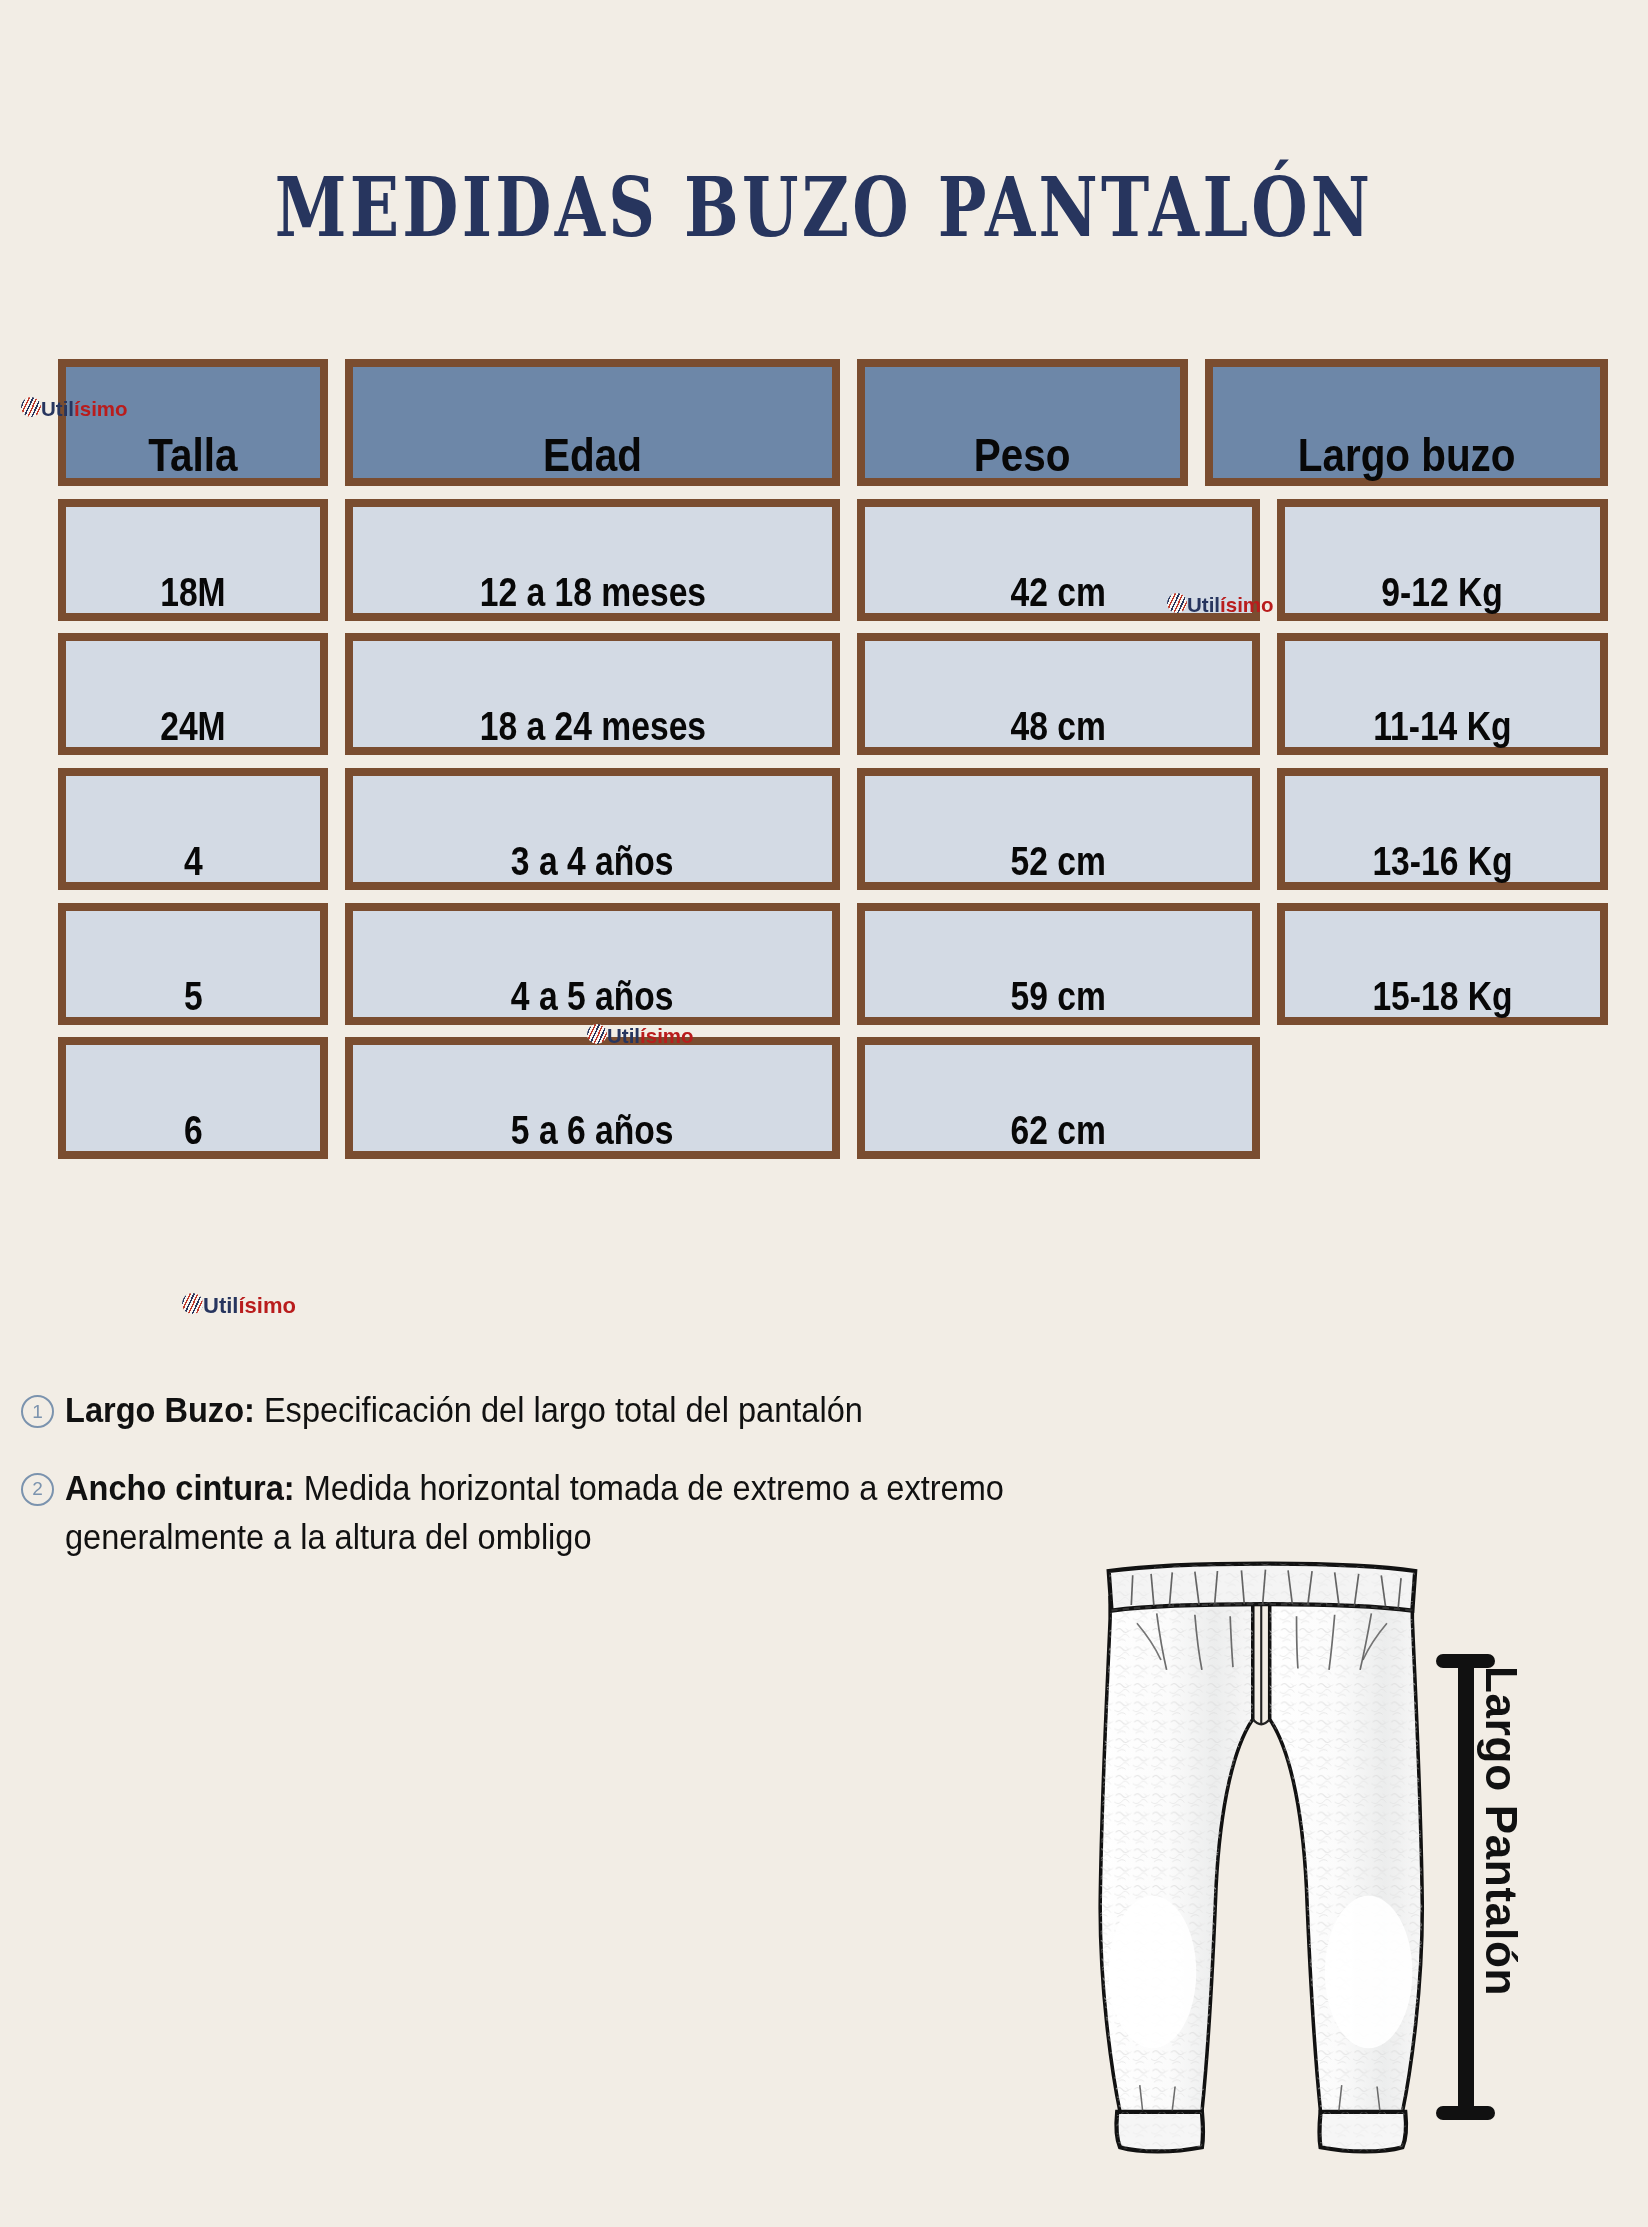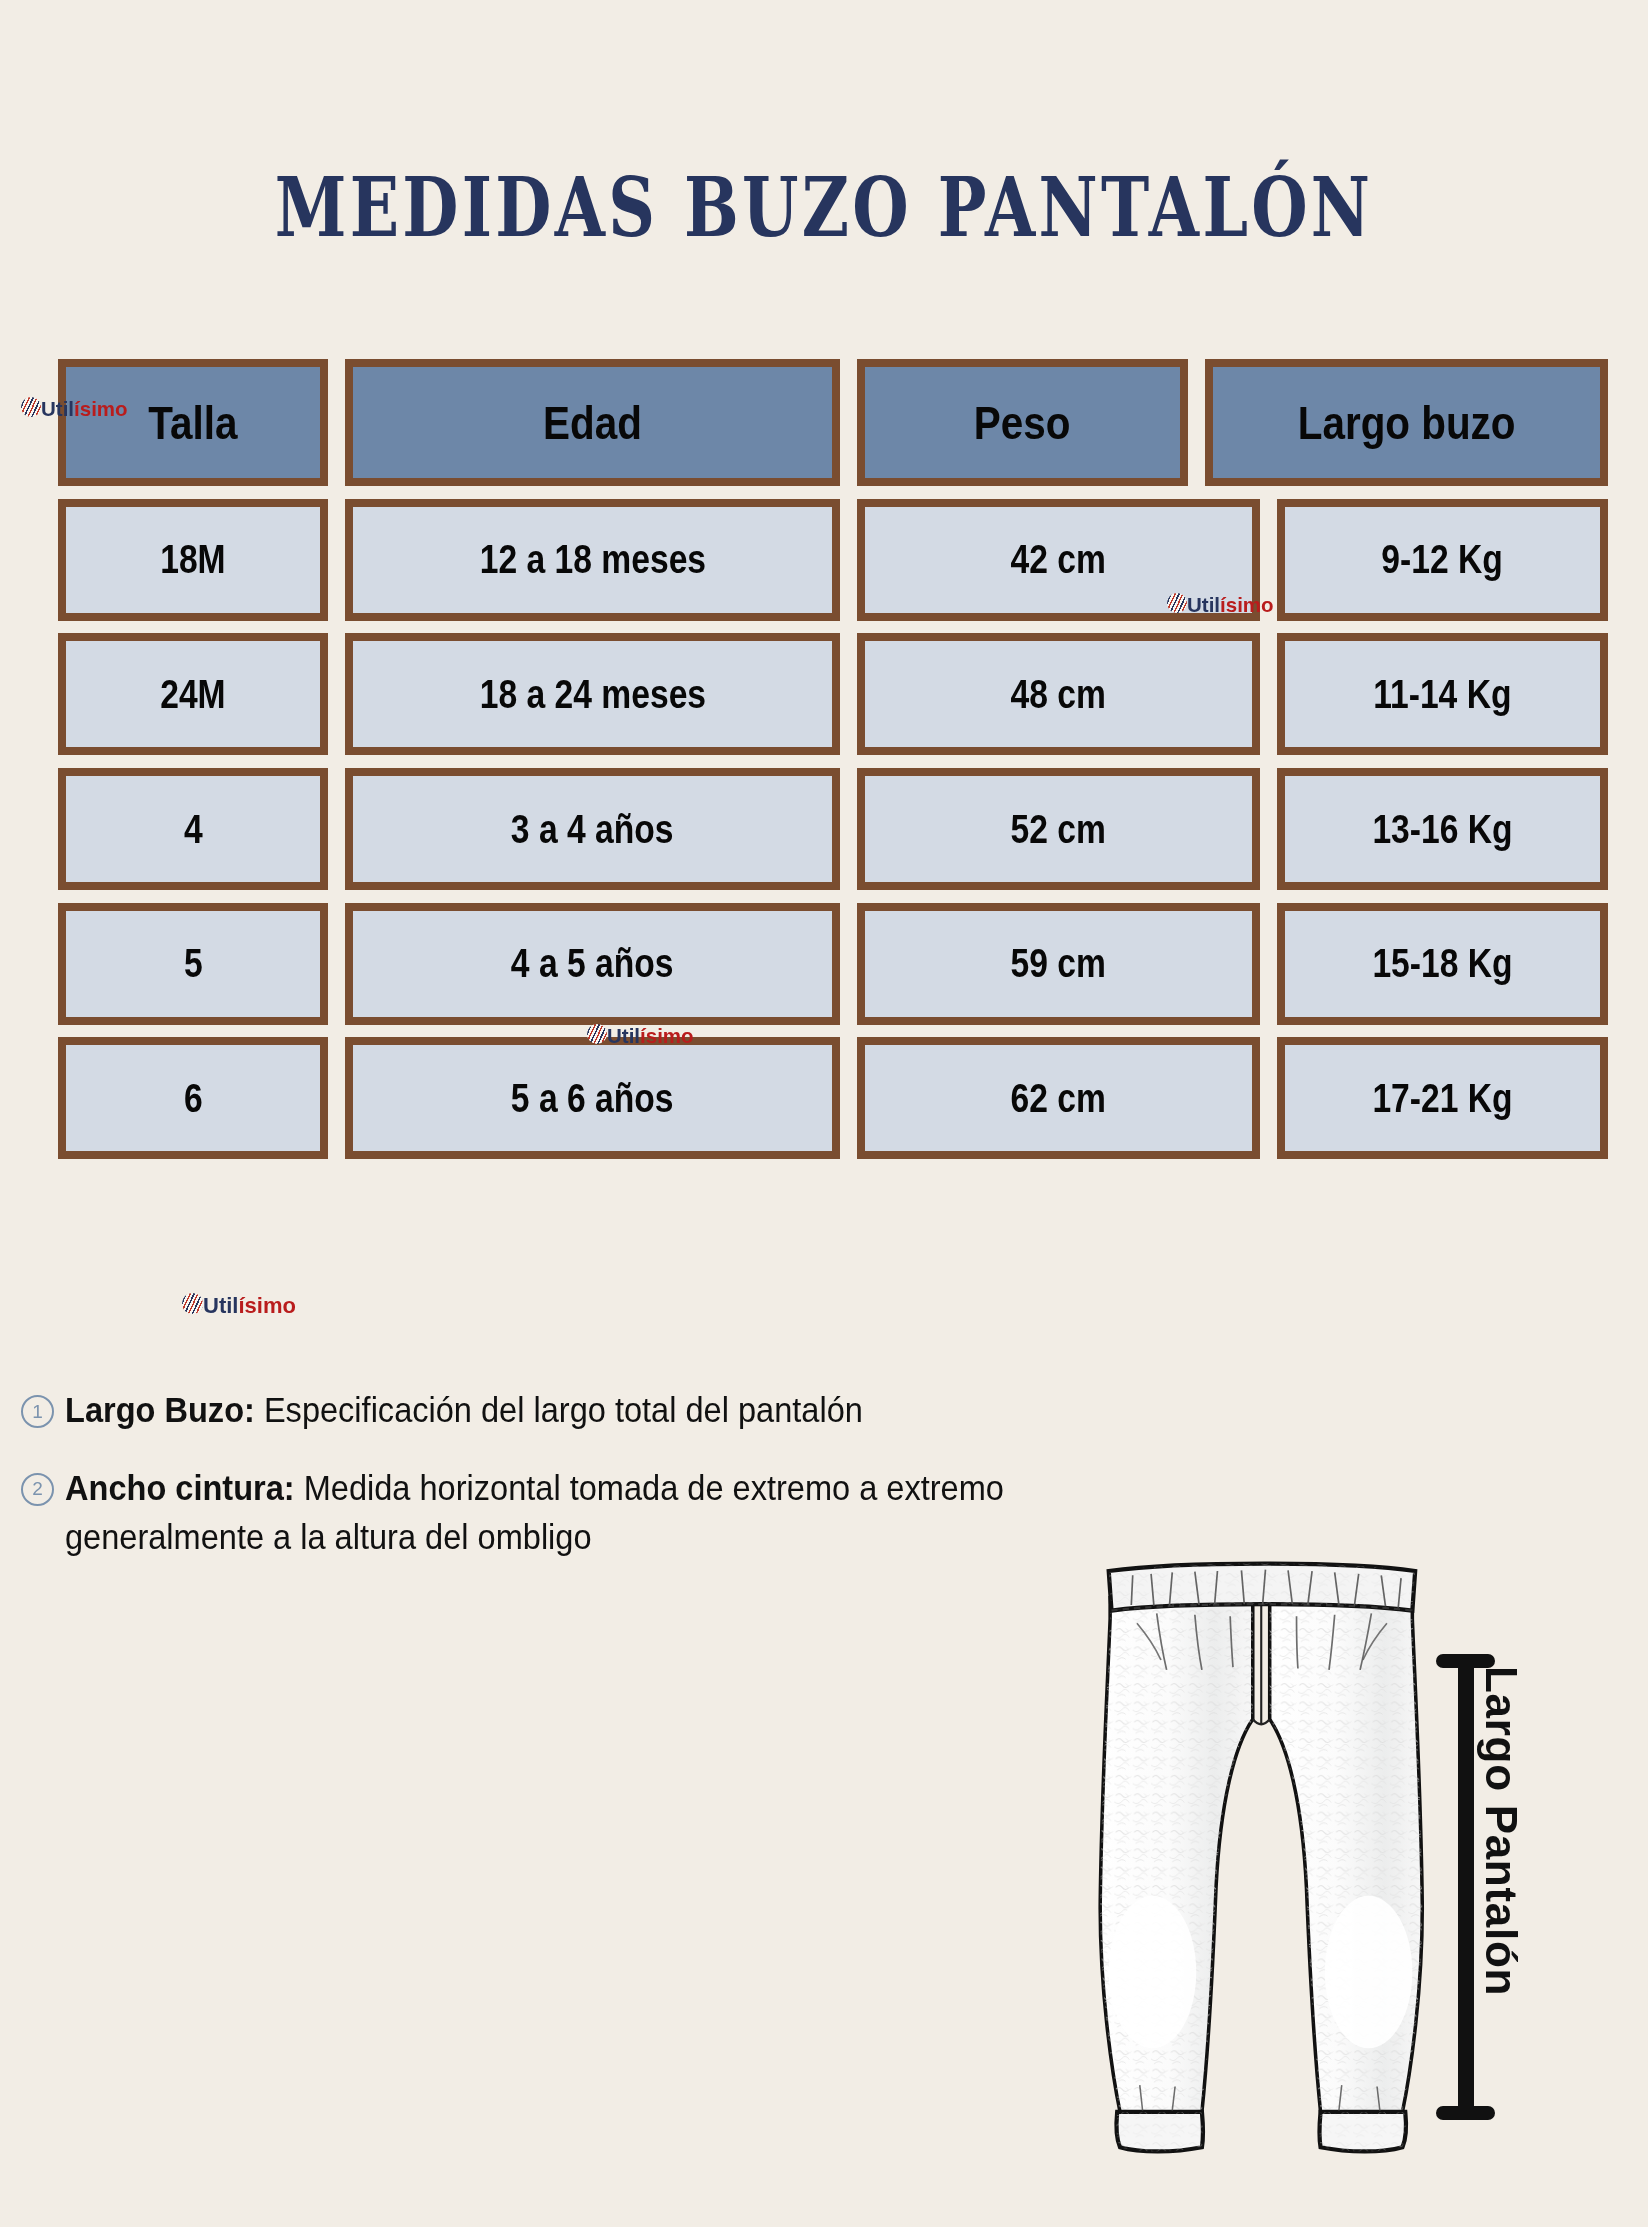--- a/index.html
+++ b/index.html
@@ -50,21 +50,21 @@
   .row {
     display: flex;
     gap: 17px;
     margin-bottom: 12.7px;
   }
   .cell {
     border: 8.5px solid #7a4d30;
     background: #d3dae4;
     height: 122px;
     display: flex;
-    align-items: center;
+    align-items: flex-end;
     justify-content: center;
     box-sizing: border-box;
     position: relative;
   }
   .row.header .cell {
     background: #6d87a8;
     height: 127px;
   }
   .col-talla  { width: 270px; flex: 0 0 270px; }
   .col-edad   { width: 495px; flex: 0 0 495px; }
@@ -296,23 +296,20 @@
 
     <div class="row">
       <div class="cell col-talla">
         <span class="cell-text">6</span>
       </div>
       <div class="cell col-edad">
         <span class="cell-text">5 a 6 años</span>
       </div>
       <div class="cell col-largo">
         <span class="cell-text">62 cm</span>
-      </div>
-      <div class="cell col-peso">
-        <span class="cell-text">17-21 Kg</span>
       </div>
     </div>
 
   </div>
 
   <div class="wm wm-1">
     <span class="globe"></span>
     <span class="t1">Util</span>
       <span class="t2">ísimo</span>
   </div>

